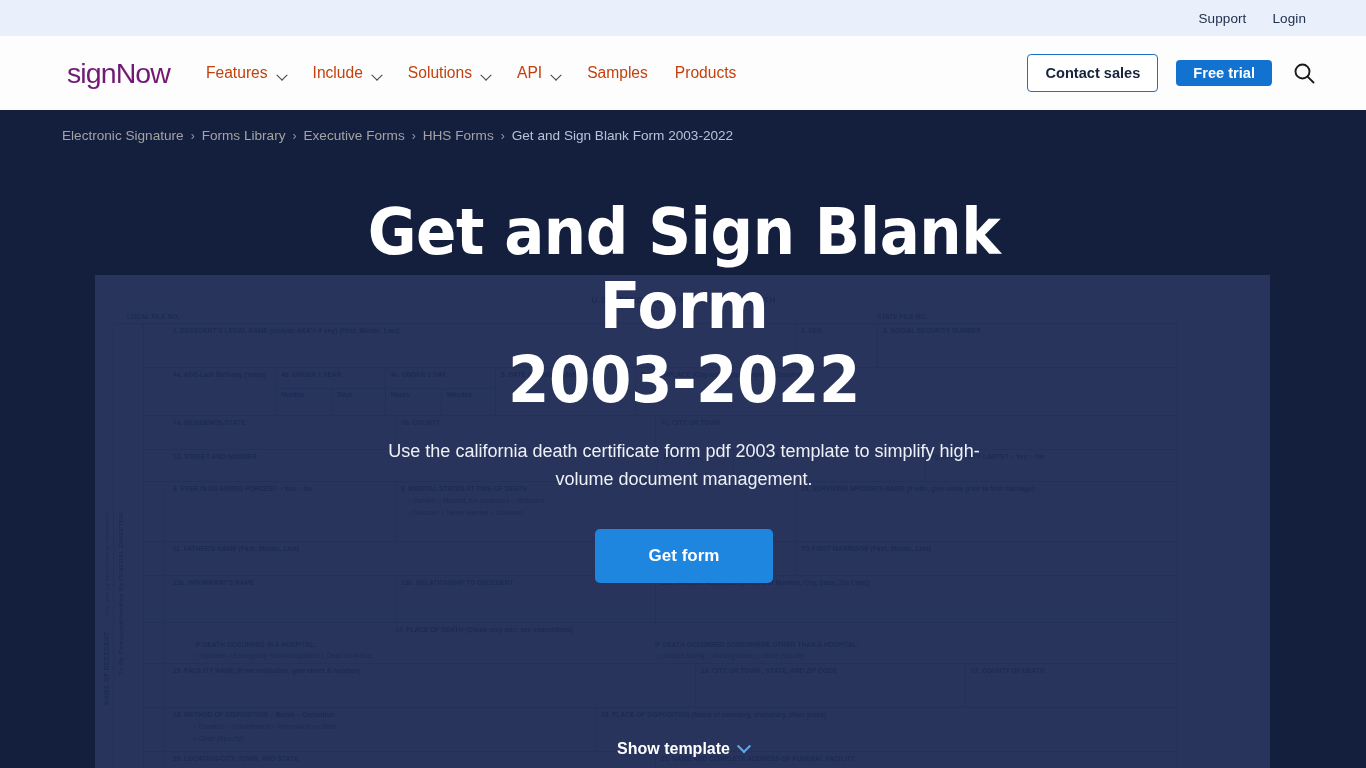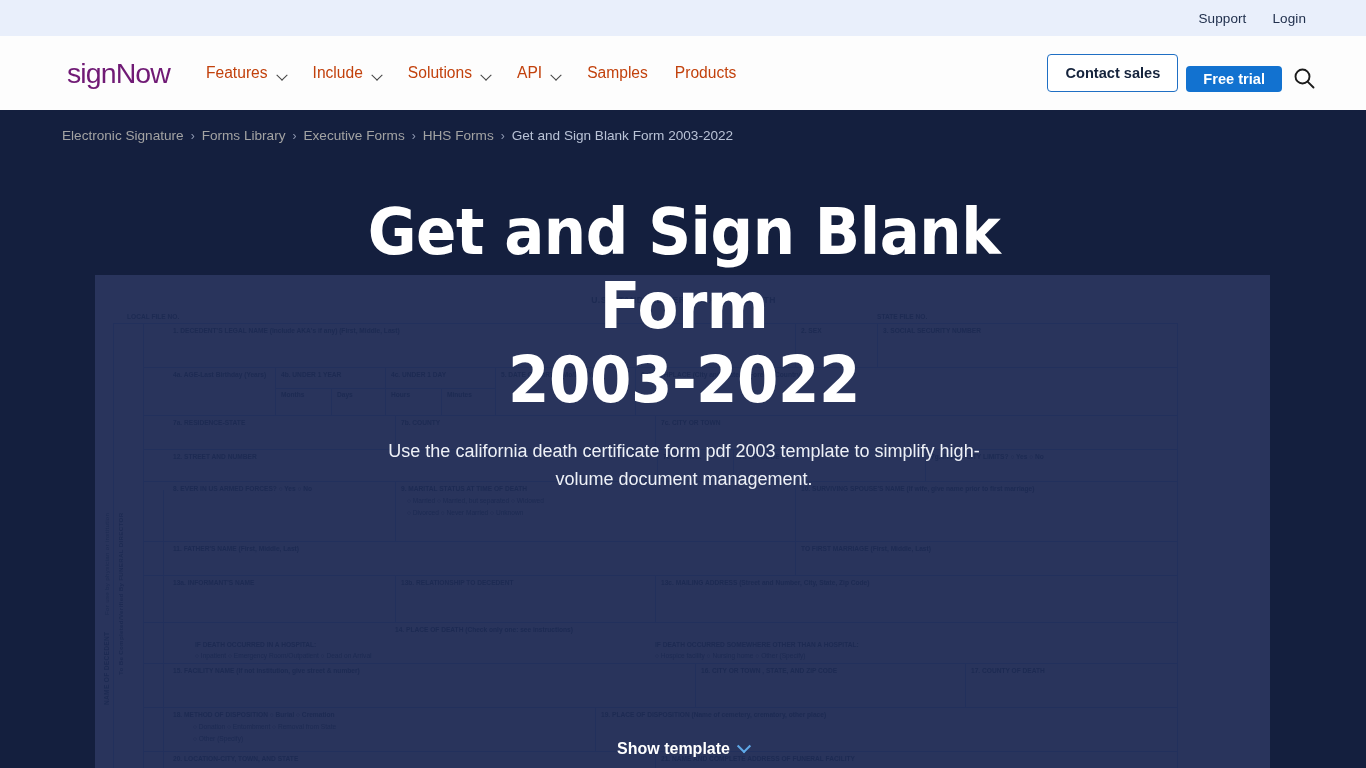--- a/index.html
+++ b/index.html
@@ -31,21 +31,21 @@
   .nav{display:flex;align-items:center;gap:27px;flex:1;}
   .nav-item{
     display:flex;align-items:flex-end;gap:10px;font-size:15.6px;
     color:#c2410c;cursor:pointer;white-space:nowrap;
   }
   .caret{
     width:8px;height:8px;border-right:1.7px solid #444;
     border-bottom:1.7px solid #444;transform:rotate(45deg) translate(-2px,-2px);
     display:inline-block;
   }
-  .header-right{display:flex;align-items:flex-end;gap:8px;}
+  .header-right{display:flex;align-items:center;gap:18px;}
   .btn-outline{
     border:1.6px solid #1f6fc4;border-radius:4px;background:#fff;
     color:#15233c;font-size:14.6px;font-weight:700;
     padding:10px 17px;cursor:pointer;font-family:inherit;white-space:nowrap;
   }
   .btn-primary{
     border:none;border-radius:4px;background:#1272d0;color:#fff;
     font-size:14.6px;font-weight:700;padding:5px 17px;cursor:pointer;
     font-family:inherit;white-space:nowrap;
   }
@@ -291,19 +291,20 @@
 
     </div>
   </div>
 
   <div class="hero-content">
     <h1 class="hero-title">
       <span>Get and Sign Blank Form</span><br>
       <span>2003-2022</span>
     </h1>
     <p class="hero-sub">Use the california death certificate form pdf 2003 template to simplify high-volume document management.</p>
+    <button class="get-form">Get form</button>
   </div>
 
   <div class="show-details">
     <span>Show template</span>
     <span class="chev-down"></span>
   </div>
 </div>
 
 </body></html>

